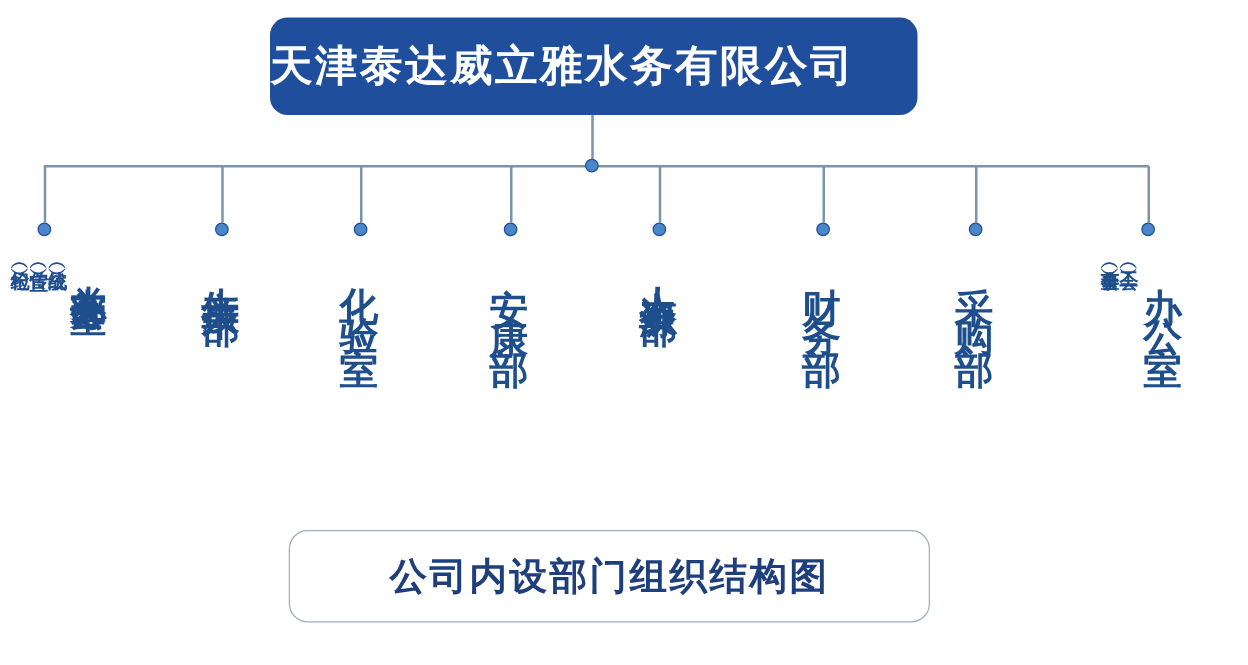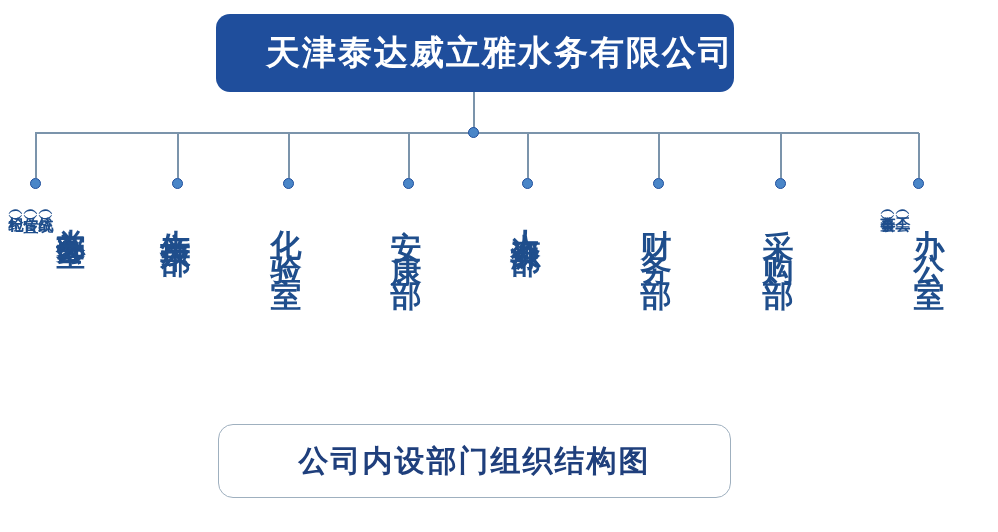--- a/index.html
+++ b/index.html
@@ -22,21 +22,21 @@
   .title-box {
     position: absolute;
     left: 216px;
     top: 14px;
     width: 518px;
     height: 78px;
     background: #1F4E9C;
     border-radius: 14px;
     display: flex;
     align-items: center;
-    justify-content: flex-end;
+    justify-content: flex-start;
     box-sizing: border-box;
   }
   .title-text {
     color: #ffffff;
     font-size: 34px;
     font-weight: bold;
     letter-spacing: 2px;
     white-space: nowrap;
     font-family: "DejaVu Serif", "Liberation Serif", serif;
   }
@@ -117,21 +117,21 @@
     font-family: "DejaVu Serif", "Liberation Serif", serif;
   }
   
   .sz-5 { font-size: 30px; letter-spacing: 4px; }
   .sz-3 { font-size: 31px; letter-spacing: 24px; }
   .sz-5t { font-size: 29px; letter-spacing: 2px; }
 
   
   .caption-box {
     position: absolute;
-    left: 218px;
+    left: 231px;
     top: 424px;
     width: 513px;
     height: 74px;
     background: #ffffff;
     border: 1.6px solid #9fb0bf;
     border-radius: 15px;
     display: flex;
     align-items: center;
     justify-content: center;
     box-sizing: border-box;

